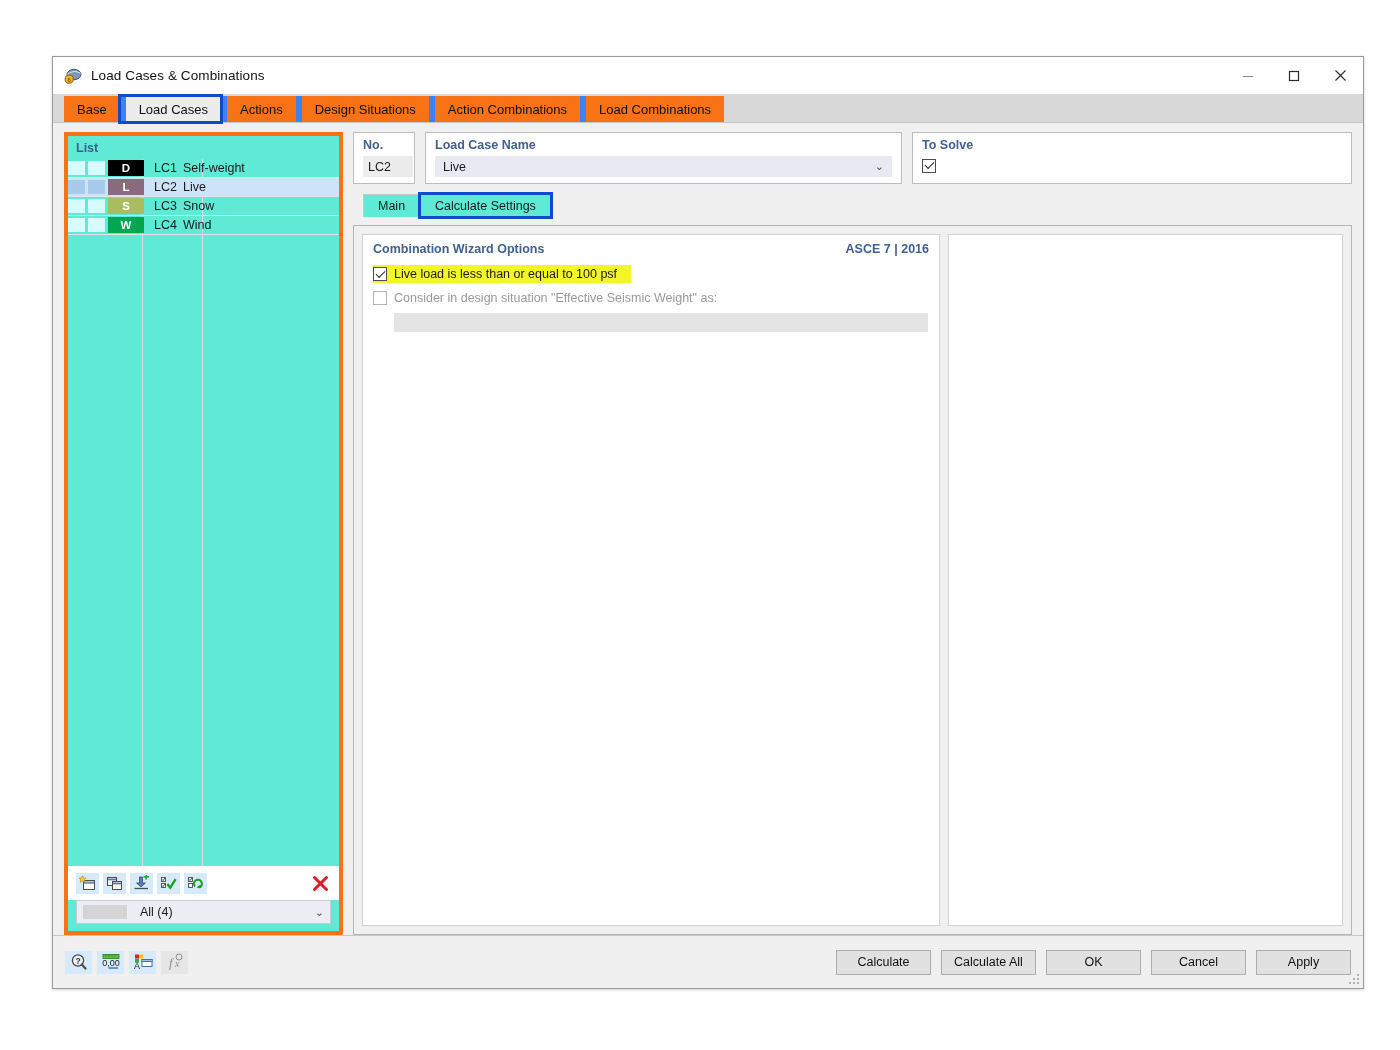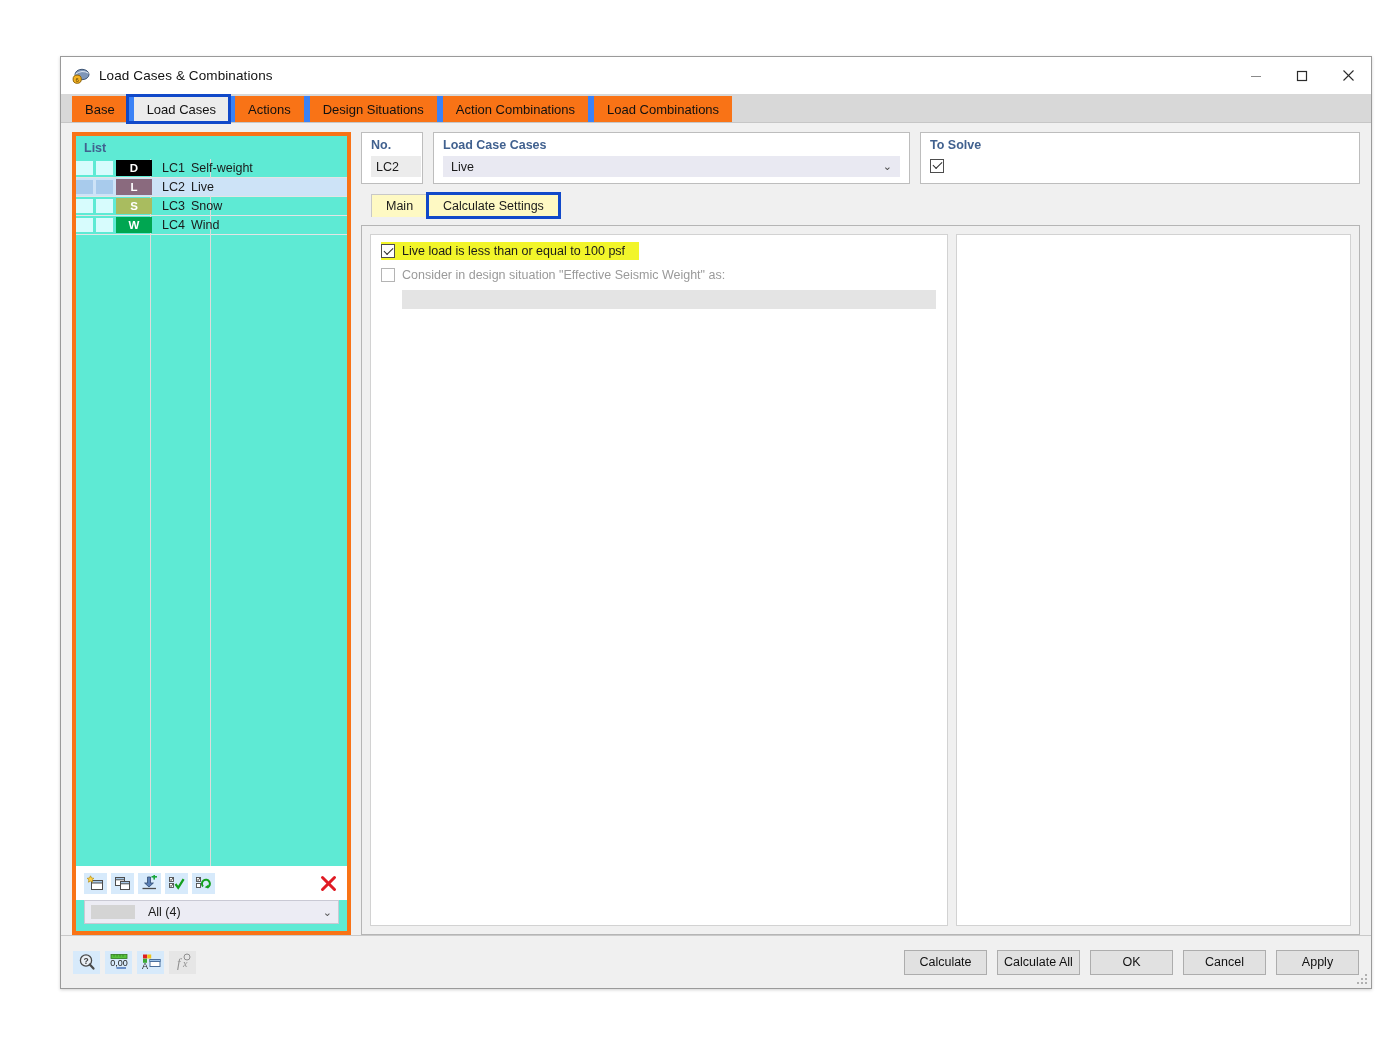--- a/index.html
+++ b/index.html
@@ -9,21 +9,21 @@
     background: #ffffff;
     font-family: "Liberation Sans", sans-serif;
     font-size: 13px;
     color: #1a1a1a;
     overflow: hidden;
   }
 
   
   #window {
     position: absolute;
-    left: 60px; top: 56px;
+    left: 52px; top: 56px;
     width: 1312px; height: 933px;
     background: #f0f0f0;
     border: 1px solid #9a9a9a;
     box-shadow: 0 1px 3px rgba(0,0,0,.18);
   }
 
   
   #titlebar {
     position: relative;
     height: 37px;
@@ -214,21 +214,21 @@
   
   #subtabstrip {
     height: 25px;
     display: flex; align-items: flex-end;
     padding-left: 10px;
     background: #f0f0f0;
   }
   .subtab {
     height: 23px; padding: 0 14px;
     display: flex; align-items: center;
-    font-size: 12.5px; background: #fef9c3;
+    font-size: 12.5px; background: #5eead4;
     border: 1px solid #c8c8c8; border-bottom: none;
   }
   .subtab.hl {
     outline: 3px solid #1149c9; outline-offset: -1px; z-index: 4;
   }
 
   
   #mainpane {
     flex: 1 1 auto;
     background: #f0f0f0;
@@ -283,21 +283,21 @@
   }
   .ftools { display: flex; gap: 5px; }
   .fbtn {
     width: 27px; height: 23px;
     background: #d7eafb;
     display: flex; align-items: center; justify-content: center;
   }
   .fbtn.off { background: #e6e6e6; }
   .fbuttons { margin-left: auto; display: flex; gap: 10px; }
   .dlgbtn {
-    width: 83px; height: 25px;
+    width: 95px; height: 25px;
     background: #e1e1e1;
     border: 1px solid #adadad;
     font-size: 12.5px;
     display: flex; align-items: center; justify-content: center;
     color: #111;
   }
   .grip {
     position: absolute; right: 3px; bottom: 3px;
     width: 11px; height: 11px;
   }
@@ -464,21 +464,21 @@
     </div>
 
     <div id="rightside">
 
       <div id="toprow">
         <div class="fieldbox" id="nobox">
           <div class="flabel">No.</div>
           <div class="ro-input">LC2</div>
         </div>
         <div class="fieldbox" id="namebox">
-          <div class="flabel">Load Case Cases</div>
+          <div class="flabel">Load Case Name</div>
           <div class="combo-input">
             <span>Live</span>
             <span class="cb-arrow">⌄</span>
           </div>
         </div>
         <div class="fieldbox" id="solvebox">
           <div class="flabel">To Solve</div>
           <span class="chk checked"></span>
         </div>
       </div>
@@ -487,20 +487,24 @@
         <div class="subtab">
             <span>Main</span>
           </div>
         <div class="subtab hl">
             <span>Calculate Settings</span>
           </div>
       </div>
 
       <div id="mainpane">
         <div id="wizpane">
+          <div class="wiz-head">
+            <span>Combination Wizard Options</span>
+            <span class="std">ASCE 7 | 2016</span>
+          </div>
 
           <div class="wiz-opt hl">
             <span class="chk checked"></span>
             <span>Live load is less than or equal to 100 psf</span>
           </div>
 
           <div class="wiz-opt disabled">
             <span class="chk dim"></span>
             <span>Consider in design situation "Effective Seismic Weight" as:</span>
           </div>

